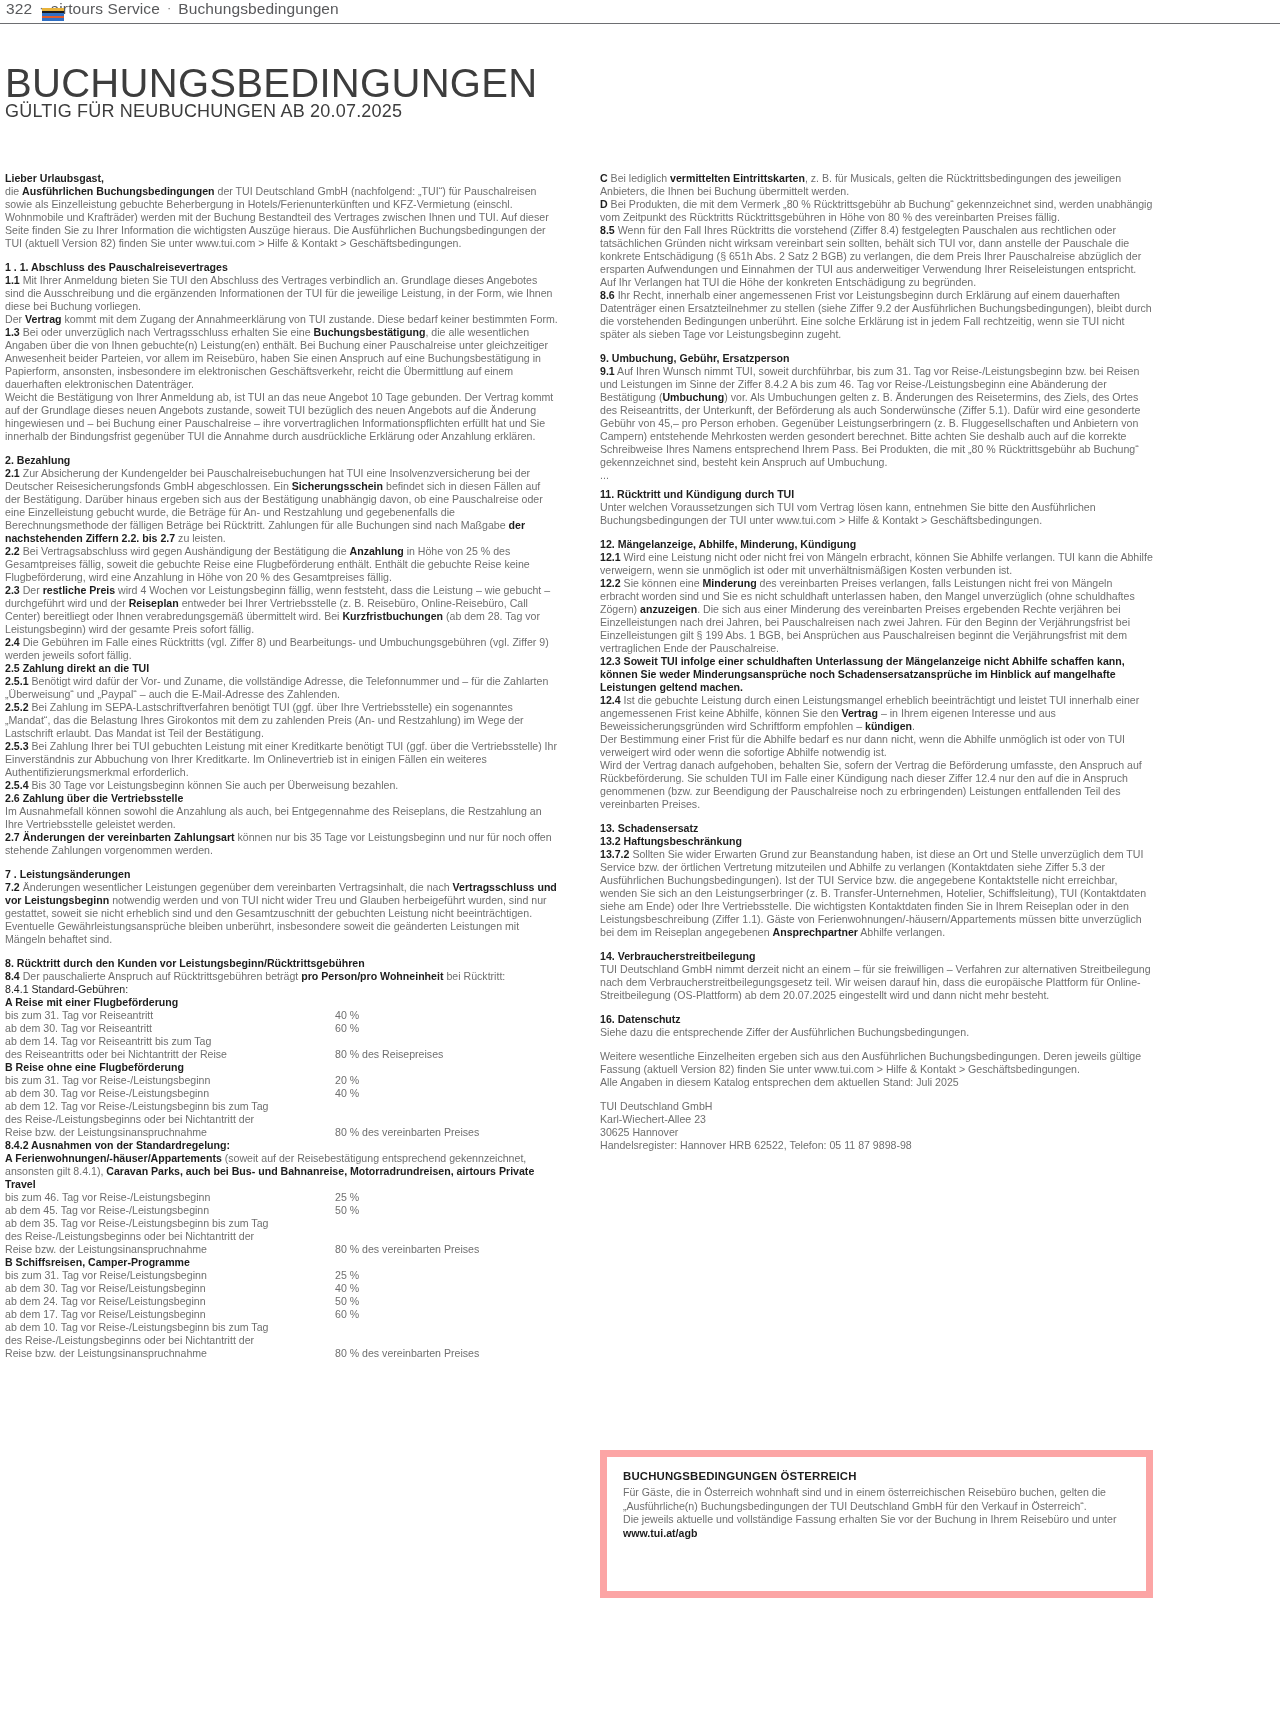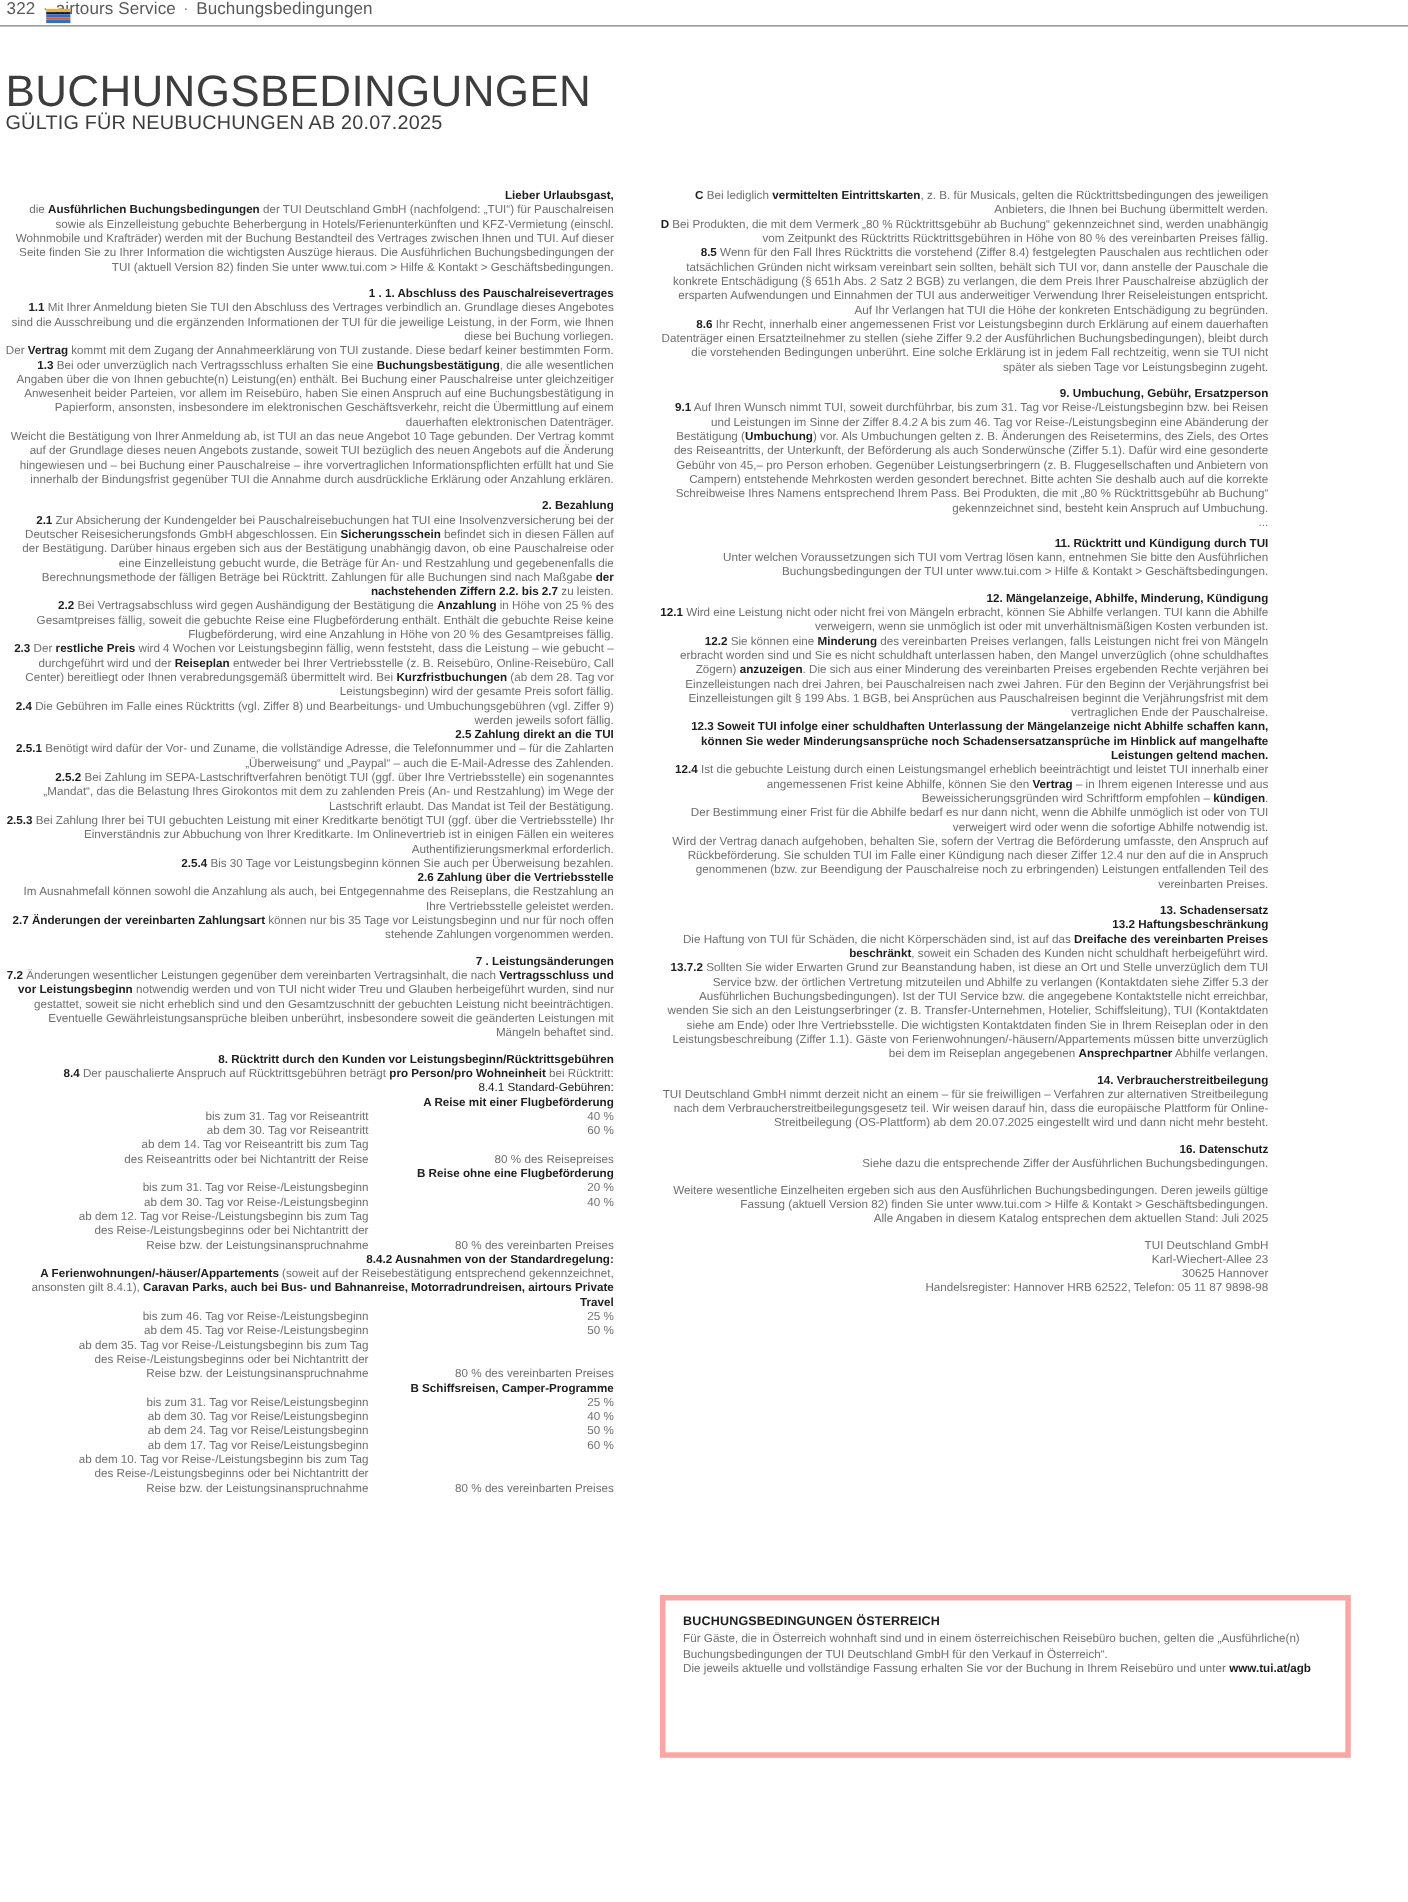--- a/index.html
+++ b/index.html
@@ -44,42 +44,42 @@
     position:absolute; left:5px; top:80px;
     font-size:18px; line-height:32px; font-weight:400;
     color:#3d3d3d; letter-spacing:.2px;
   }
 
   
   .col {
     position:absolute; top:172px;
     font-size:10.6px; line-height:13.0px;
     color:#6f6f6f;
-    text-align:right;
+    text-align:left;
   }
   .col-left  { left:5px;   width:553px; }
   .col-right { left:600px; width:553px; }
 
   .p { margin:0 0 0 0; }
   .gap { height:11px; }
   .gap-sm { height:6px; }
   b, strong { color:#1e1e1e; font-weight:bold; }
   .hd { color:#1e1e1e; font-weight:bold; }
   .hd-reg { color:#1e1e1e; }
 
   
   .fee { display:flex; }
   .fee .lbl { width:330px; flex:0 0 330px; }
   .fee .val { flex:1 1 auto; }
 
   
   .at-box {
     position:absolute; left:600px; top:1450px;
-    width:628px; height:148px;
-    border:5px solid #fca5a5;
+    width:553px; height:148px;
+    border:7px solid #fca5a5;
     padding:13px 16px 10px 16px;
     font-size:10.6px; line-height:13.4px; color:#6f6f6f;
   }
   .at-box .at-title {
     color:#1e1e1e; font-weight:bold; font-size:11.4px;
     letter-spacing:.15px; margin-bottom:3px;
   }
   .at-box u { text-decoration:none; color:#1e1e1e; font-weight:bold; }
 </style>
 </head>
@@ -319,23 +319,20 @@
     <b>12.4</b> Ist die gebuchte Leistung durch einen Leistungsmangel erheblich beeinträchtigt und leistet TUI innerhalb einer angemessenen Frist keine Abhilfe, können Sie den <b>Vertrag</b> – in Ihrem eigenen Interesse und aus Beweissicherungsgründen wird Schriftform empfohlen – <b>kündigen</b>.
   </div>
   <div class="p">Der Bestimmung einer Frist für die Abhilfe bedarf es nur dann nicht, wenn die Abhilfe unmöglich ist oder von TUI verweigert wird oder wenn die sofortige Abhilfe notwendig ist.</div>
   <div class="p">Wird der Vertrag danach aufgehoben, behalten Sie, sofern der Vertrag die Beförderung umfasste, den Anspruch auf Rückbeförderung. Sie schulden TUI im Falle einer Kündigung nach dieser Ziffer 12.4 nur den auf die in Anspruch genommenen (bzw. zur Beendigung der Pauschalreise noch zu erbringenden) Leistungen entfallenden Teil des vereinbarten Preises.</div>
 
   <div class="gap"></div>
 
   <div class="p hd">13. Schadensersatz</div>
   <div class="p hd">13.2 Haftungsbeschränkung</div>
   <div class="p">
-    Die Haftung von TUI für Schäden, die nicht Körperschäden sind, ist auf das <b>Dreifache des vereinbarten Preises beschränkt</b>, soweit ein Schaden des Kunden nicht schuldhaft herbeigeführt wird.
-  </div>
-  <div class="p">
     <b>13.7.2</b> Sollten Sie wider Erwarten Grund zur Beanstandung haben, ist diese an Ort und Stelle unverzüglich dem TUI Service bzw. der örtlichen Vertretung mitzuteilen und Abhilfe zu verlangen (Kontaktdaten siehe Ziffer 5.3 der Ausführlichen Buchungsbedingungen). Ist der TUI Service bzw. die angegebene Kontaktstelle nicht erreichbar, wenden Sie sich an den Leistungserbringer (z. B. Transfer-Unternehmen, Hotelier, Schiffsleitung), TUI (Kontaktdaten siehe am Ende) oder Ihre Vertriebsstelle. Die wichtigsten Kontaktdaten finden Sie in Ihrem Reiseplan oder in den Leistungsbeschreibung (Ziffer 1.1). Gäste von Ferienwohnungen/-häusern/Appartements müssen bitte unverzüglich bei dem im Reiseplan angegebenen <b>Ansprechpartner</b> Abhilfe verlangen.
   </div>
 
   <div class="gap"></div>
 
   <div class="p hd">14. Verbraucherstreitbeilegung</div>
   <div class="p">TUI Deutschland GmbH nimmt derzeit nicht an einem – für sie freiwilligen – Verfahren zur alternativen Streitbeilegung nach dem Verbraucherstreitbeilegungsgesetz teil. Wir weisen darauf hin, dass die europäische Plattform für Online-Streitbeilegung (OS-Plattform) ab dem 20.07.2025 eingestellt wird und dann nicht mehr besteht.</div>
 
   <div class="gap"></div>
 

